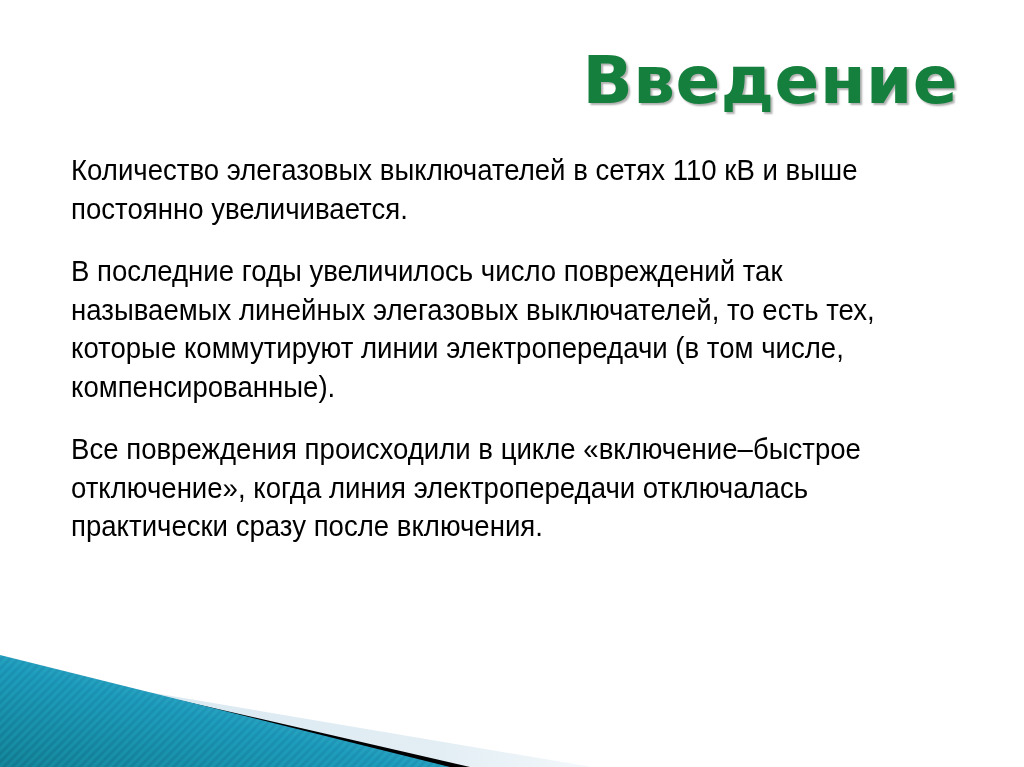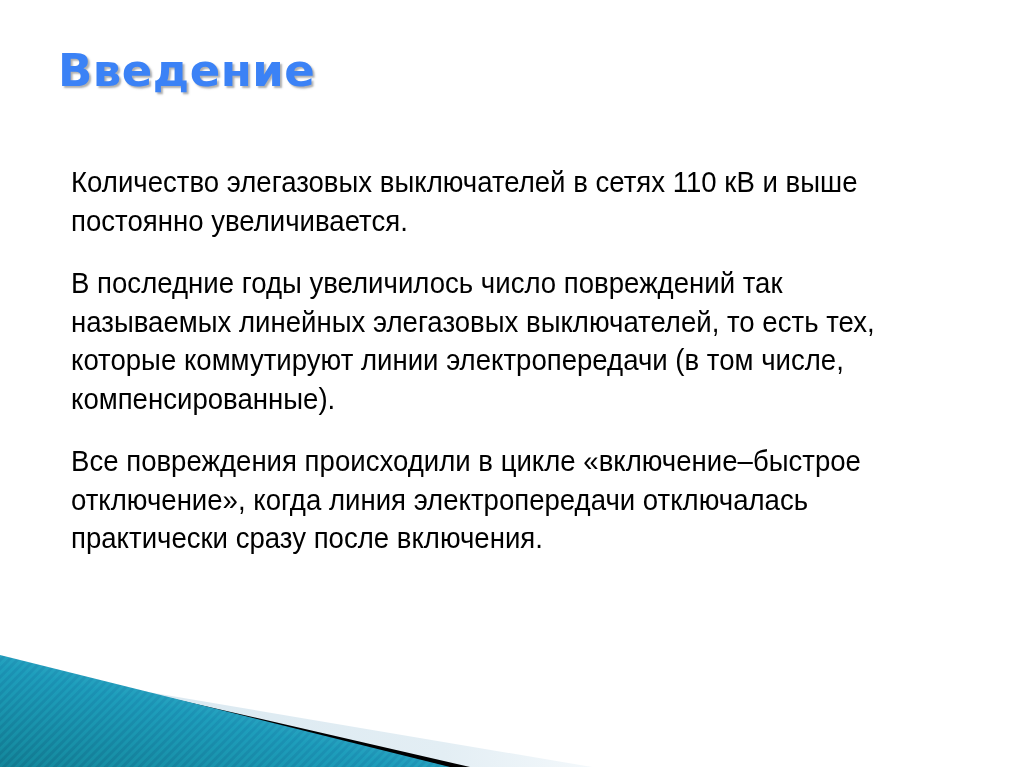--- a/index.html
+++ b/index.html
@@ -17,34 +17,35 @@
     font-family: "Liberation Sans", sans-serif;
   }
 
   
   #slide-title {
     position: absolute;
     left: 58px;
     top: 48px;
     width: 900px;
     font-family: "DejaVu Sans", sans-serif;
-    font-size: 45px;
+    font-size: 66px;
     font-weight: bold;
     line-height: 1.0;
-    color: #3b82f6;
+    color: #15803d;
     letter-spacing: 0.5px;
     text-shadow: 2px 2px 2px rgba(110,110,110,0.55);
     white-space: nowrap;
+    text-align: right;
   }
 
   
   #body-text {
     position: absolute;
     left: 71px;
-    top: 163px;
+    top: 151px;
     width: 890px;
   }
 
   .para {
     color: #000000;
     font-family: "Liberation Sans", sans-serif;
     font-size: 29.5px;
     line-height: 38.5px;
     font-stretch: condensed;
     transform: scaleX(0.935);

